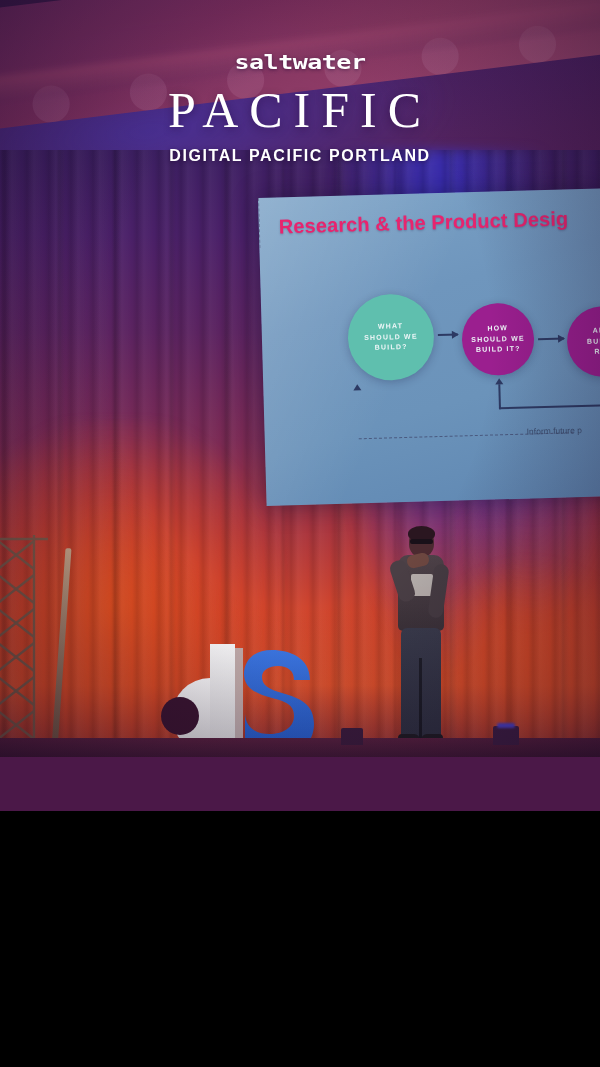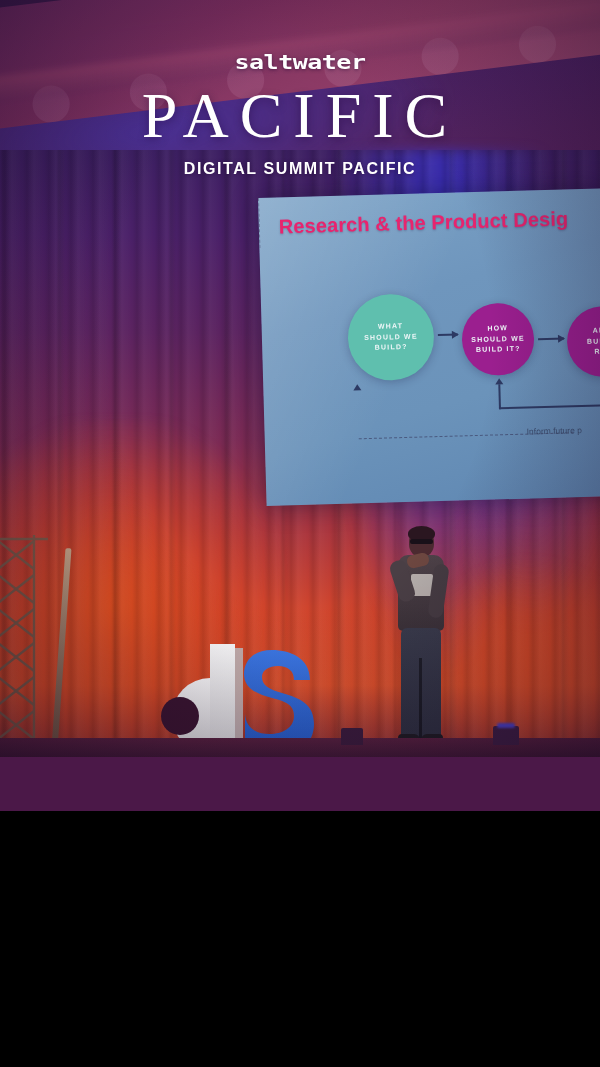--- a/index.html
+++ b/index.html
@@ -239,21 +239,21 @@
     font-family:"DejaVu Sans Mono",monospace;
     font-size:25px;
     font-weight:bold;
     letter-spacing:-0.5px;
     color:#ffffff;
     text-shadow:0 1px 4px rgba(30,0,50,.5);
     transform:scaleY(.8);
   }
   .pacific{
     font-family:"Liberation Serif","DejaVu Serif",serif;
-    font-size:64px;
+    font-size:50px;
     line-height:.92;
     letter-spacing:11px;
     color:#ffffff;
     margin-top:10px;
     text-shadow:0 2px 8px rgba(30,0,50,.45);
     padding-left:0;
   }
   .subtitle{
     font-size:16px;
     font-weight:bold;
@@ -405,21 +405,21 @@
     <div class="monitor m2">
         <div class="led"></div>
       </div>
 
     <div class="vignette"></div>
   </div>
 
   <div class="overlay">
     <div class="brand">saltwater</div>
     <div class="pacific">PACIFIC</div>
-    <div class="subtitle">DIGITAL SUMMIT PACIFIC</div>
+    <div class="subtitle">DIGITAL PACIFIC PORTLAND</div>
   </div>
 
   <div class="tentacles">
     <svg width="600" height="310" viewBox="0 0 600 310">
       <defs>
         <pattern id="hatch" width="6" height="6" patternUnits="userSpaceOnUse" patternTransform="rotate(35)">
           <line x1="0" y1="0" x2="0" y2="6" stroke="#ffffff" stroke-width="1.6" opacity=".55"></line>
         </pattern>
         <linearGradient id="tentG" x1="0" y1="0" x2="1" y2="1">
           <stop offset="0%" stop-color="#ffffff"></stop>

